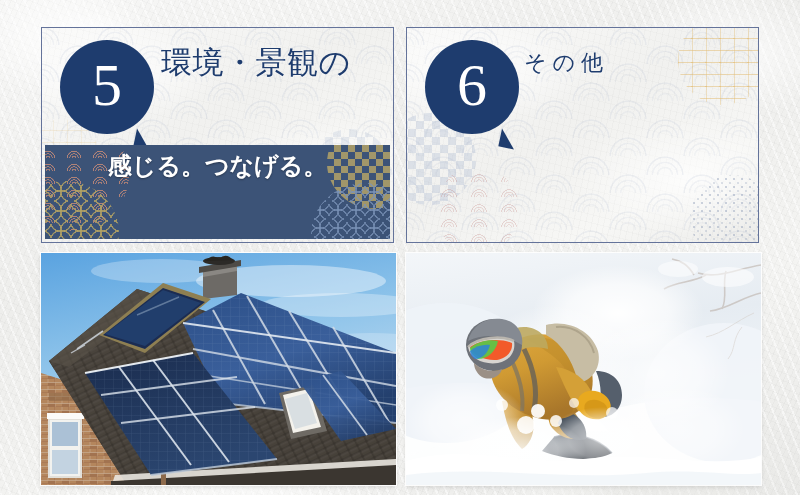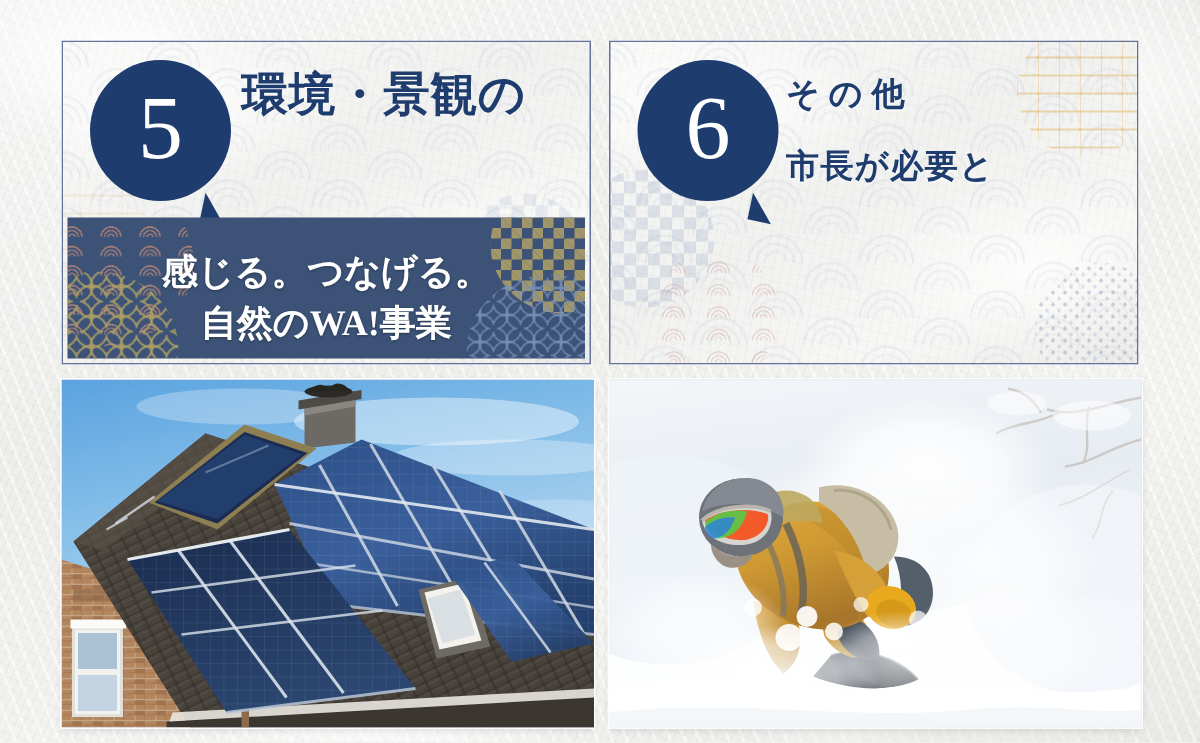--- a/index.html
+++ b/index.html
@@ -122,21 +122,21 @@
     transform:translateY(-2px);
   }
   #bubble-5{left:19px;top:13px;}
   #bubble-6{left:19px;top:13px;}
 
   
   .heading{
     position:absolute;z-index:7;
     color:#1e3c6e;
     font-family:"Liberation Serif","DejaVu Serif",serif;
-    font-weight:bold;
+    font-weight:normal;
     letter-spacing:.5px;
     text-shadow:0 1px 0 rgba(255,255,255,.55);
     white-space:nowrap;
   }
   #head-5{left:120px;top:15px;font-size:31px;line-height:42px;text-align:left;}
   #head-6{left:118px;top:12px;font-size:22px;line-height:48px;text-align:left;width:225px;}
   #head-6 .l1{display:block;letter-spacing:6px;}
   #head-6 .l2,#head-6 .l3{display:block;letter-spacing:1px;}
 
   
@@ -144,21 +144,21 @@
     position:absolute;left:4px;right:4px;bottom:4px;height:94px;
     background:#3c5377;
     overflow:hidden;z-index:8;
   }
   .banner-text{
     position:relative;z-index:5;
     color:#ffffff;
     text-align:center;
     font-family:"Liberation Serif","DejaVu Serif",serif;
     font-weight:bold;
-    padding-top:20px;
+    padding-top:4px;
     text-shadow:0 1px 2px rgba(0,0,0,.35);
     white-space:nowrap;
   }
   .banner-text .bl1{display:block;font-size:24px;line-height:34px;letter-spacing:0px;}
   .banner-text .bl2{display:block;font-size:24px;line-height:34px;letter-spacing:0px;}
 
   .b-deco{position:absolute;border-radius:50%;overflow:hidden;}
   .bp-wave-salmon{
     background-image:
       radial-gradient(circle at 50% 100%, transparent 33%, rgba(216,146,120,.75) 34%, rgba(216,146,120,.75) 38%, transparent 39%),
@@ -228,21 +228,20 @@
     </div>
 
     <div class="banner">
       <div class="b-deco bp-wave-salmon" style="left:-36px;top:-26px;width:120px;height:112px;"></div>
       <div class="b-deco bp-shippou-gold" style="left:-34px;top:36px;width:108px;height:104px;"></div>
       <div class="b-deco bp-check-gold" style="left:282px;top:-28px;width:96px;height:92px;"></div>
       <div class="b-deco bp-shippou-blue" style="left:266px;top:38px;width:110px;height:102px;"></div>
 
       <div class="banner-text">
         <span class="bl1">感じる。つなげる。</span>
-        <span class="bl2">自然のWA!事業</span>
       </div>
     </div>
 
     <div class="card-frame"></div>
   </div>
 
   <div class="card" id="card-6">
     <div class="card-inner">
       <div class="card-wave"></div>
       <div class="card-wave offset"></div>
@@ -253,21 +252,20 @@
       <div class="deco pat-dot-grid" style="left:284px;top:148px;width:86px;height:86px;opacity:.85;"></div>
     </div>
 
     <div class="bubble" id="bubble-6">
       <span class="num">6</span>
       <span class="tail"></span>
     </div>
 
     <div class="heading" id="head-6">
       <span class="l1">その他</span>
-      <span class="l2">市長が必要と</span>
     </div>
 
     <div class="card-frame"></div>
   </div>
 
   <div class="photo" id="photo-solar">
     <svg viewBox="0 0 355 232" preserveAspectRatio="xMidYMid slice">
       <defs>
         <linearGradient id="sky" x1="0" y1="0" x2="0.3" y2="1">
           <stop offset="0%" stop-color="#5aa3e0"></stop>

